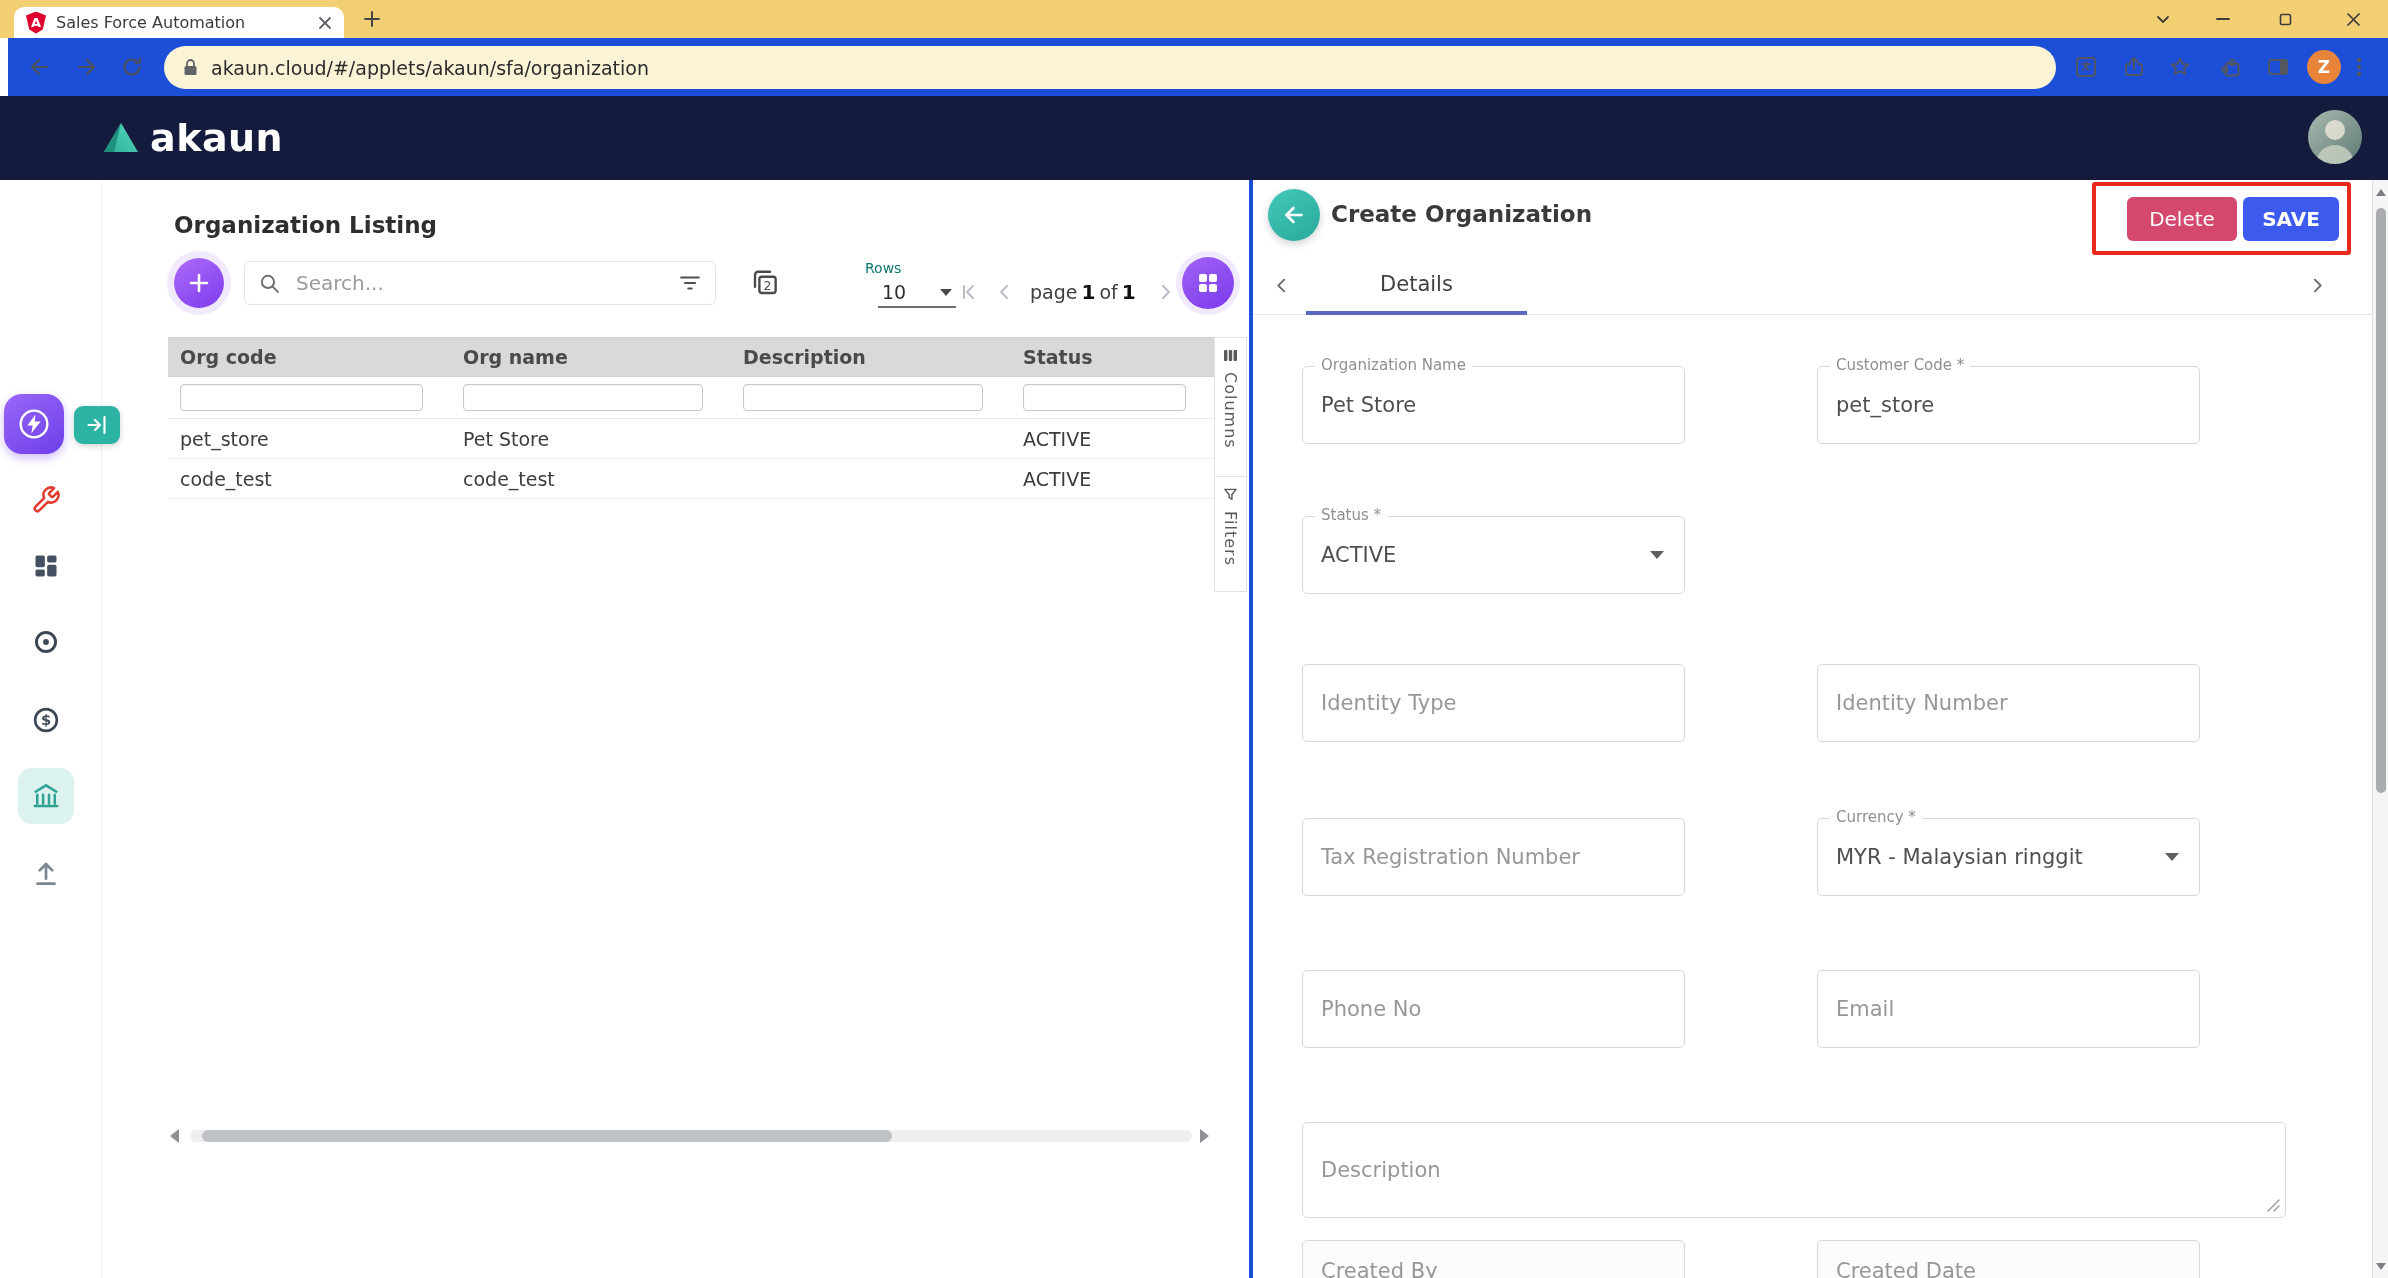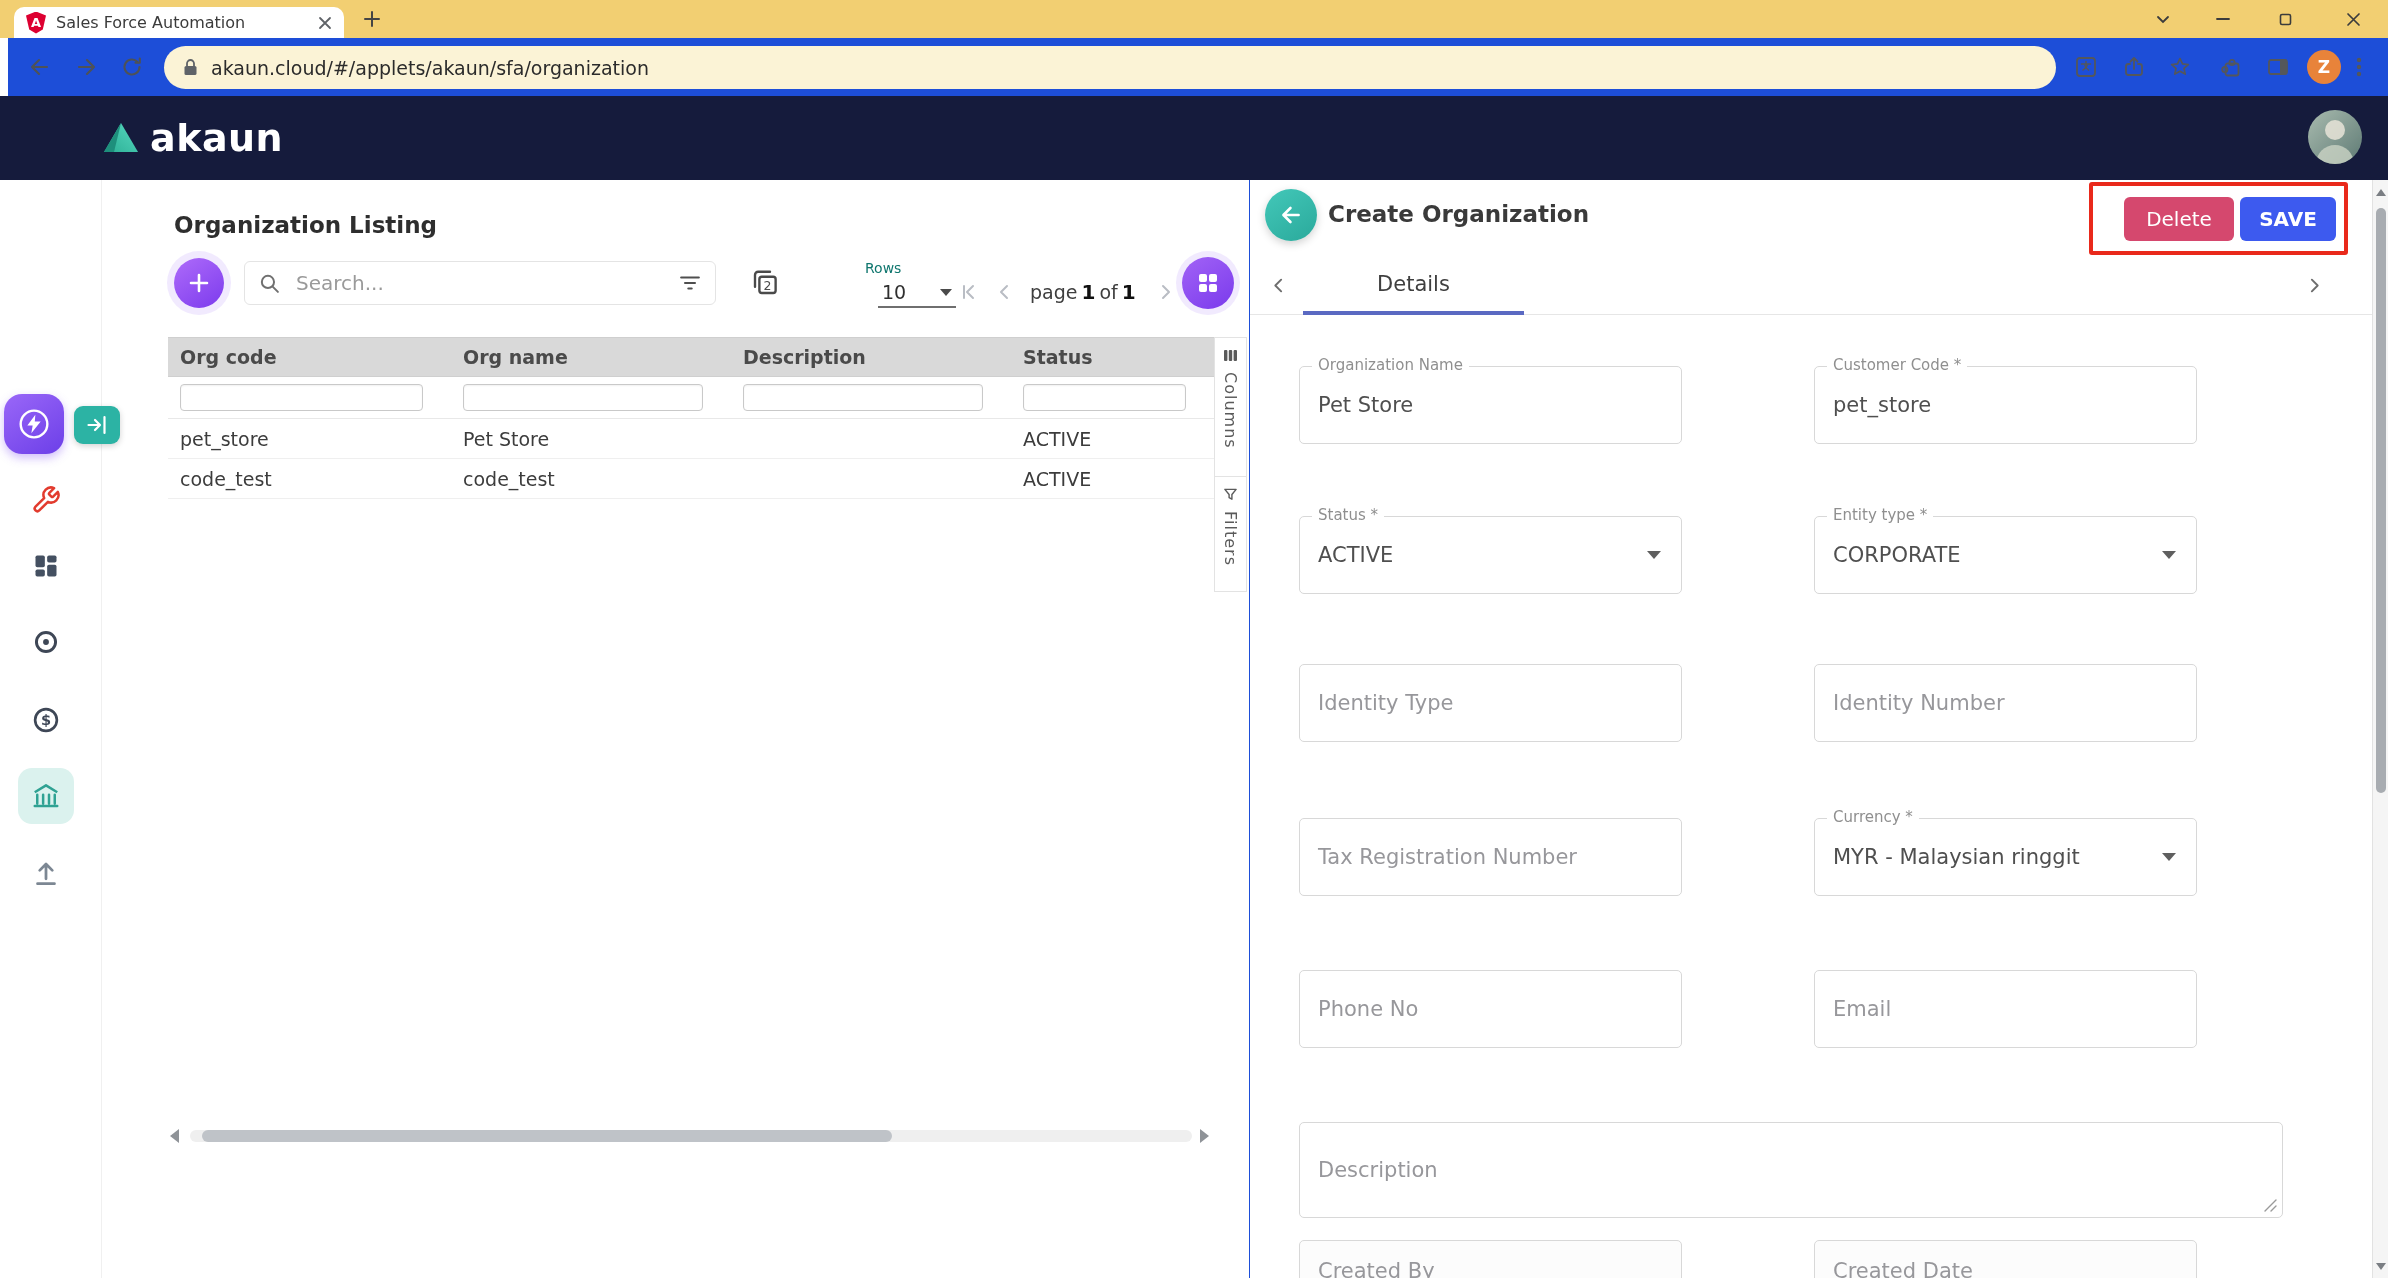--- a/index.html
+++ b/index.html
@@ -82,21 +82,21 @@
   .sideTab{position:absolute;left:1112px;width:33px;border:1px solid #E3E3E3;background:#fff;
            display:flex;flex-direction:column;align-items:center;padding:10px 0;gap:9px;cursor:pointer}
   .sideTab span{writing-mode:vertical-rl;font-size:16px;color:#5A5A5A;letter-spacing:1px}
 
   .hsc-track{position:absolute;left:88px;top:950px;width:1002px;height:12px;background:#EFEFEF;border-radius:6px}
   .hsc-thumb{position:absolute;left:100px;top:950px;width:690px;height:12px;background:#BFC3C8;border-radius:6px;cursor:pointer}
   .tri-l{width:0;height:0;border-top:7px solid transparent;border-bottom:7px solid transparent;border-right:9px solid #8F9398}
   .tri-r{width:0;height:0;border-top:7px solid transparent;border-bottom:7px solid transparent;border-left:9px solid #8F9398}
 
   
-  .detail{position:absolute;left:1249px;top:180px;width:1123px;height:1098px;background:#fff;border-left:1px solid #1d4ed8}
+  .detail{position:absolute;left:1249px;top:180px;width:1123px;height:1098px;background:#fff;border-left:4px solid #1d4ed8}
   .backbtn{position:absolute;left:15px;top:9px;width:52px;height:52px;border-radius:50%;border:none;
            background:linear-gradient(145deg,#43C8B9,#2AA99B);box-shadow:0 3px 8px rgba(0,0,0,.18);
            display:flex;align-items:center;justify-content:center;cursor:pointer}
   .dtitle{position:absolute;left:78px;top:21px;font-size:23px;font-weight:600;color:#3A3A3A}
   .annot{position:absolute;left:839px;top:2px;width:259px;height:73px;border:4px solid #E9291B;border-radius:3px;z-index:6;pointer-events:none}
   .btn{position:absolute;top:17px;height:44px;border:none;border-radius:6px;color:#fff;font-size:20px;font-family:inherit;cursor:pointer}
   .btn-del{left:874px;width:110px;background:#D5486E}
   .btn-save{left:990px;width:96px;background:#3D5AEF;font-weight:600}
   .tabsrow{position:absolute;left:0;top:76px;width:1123px;height:59px;border-bottom:1px solid #E6E6E6}
   .dtab{position:absolute;left:53px;top:0;width:221px;height:59px;display:flex;align-items:center;justify-content:center;
@@ -414,25 +414,20 @@
     <div class="fld" style="left:564px;top:186px">
       <span class="lbl">Customer Code *</span>
       <span class="val">pet_store</span>
     </div>
 
     <div class="fld" style="left:49px;top:336px">
       <span class="lbl">Status *</span>
       <span class="val">ACTIVE</span>
       <span class="caret"></span>
     </div>
-    <div class="fld" style="left:564px;top:336px">
-      <span class="lbl">Entity type *</span>
-      <span class="val">CORPORATE</span>
-      <span class="caret"></span>
-    </div>
 
     <div class="fld" style="left:49px;top:484px">
       <span class="val ph">Identity Type</span>
     </div>
     <div class="fld" style="left:564px;top:484px">
       <span class="val ph">Identity Number</span>
     </div>
 
     <div class="fld" style="left:49px;top:638px">
       <span class="val ph">Tax Registration Number</span>

